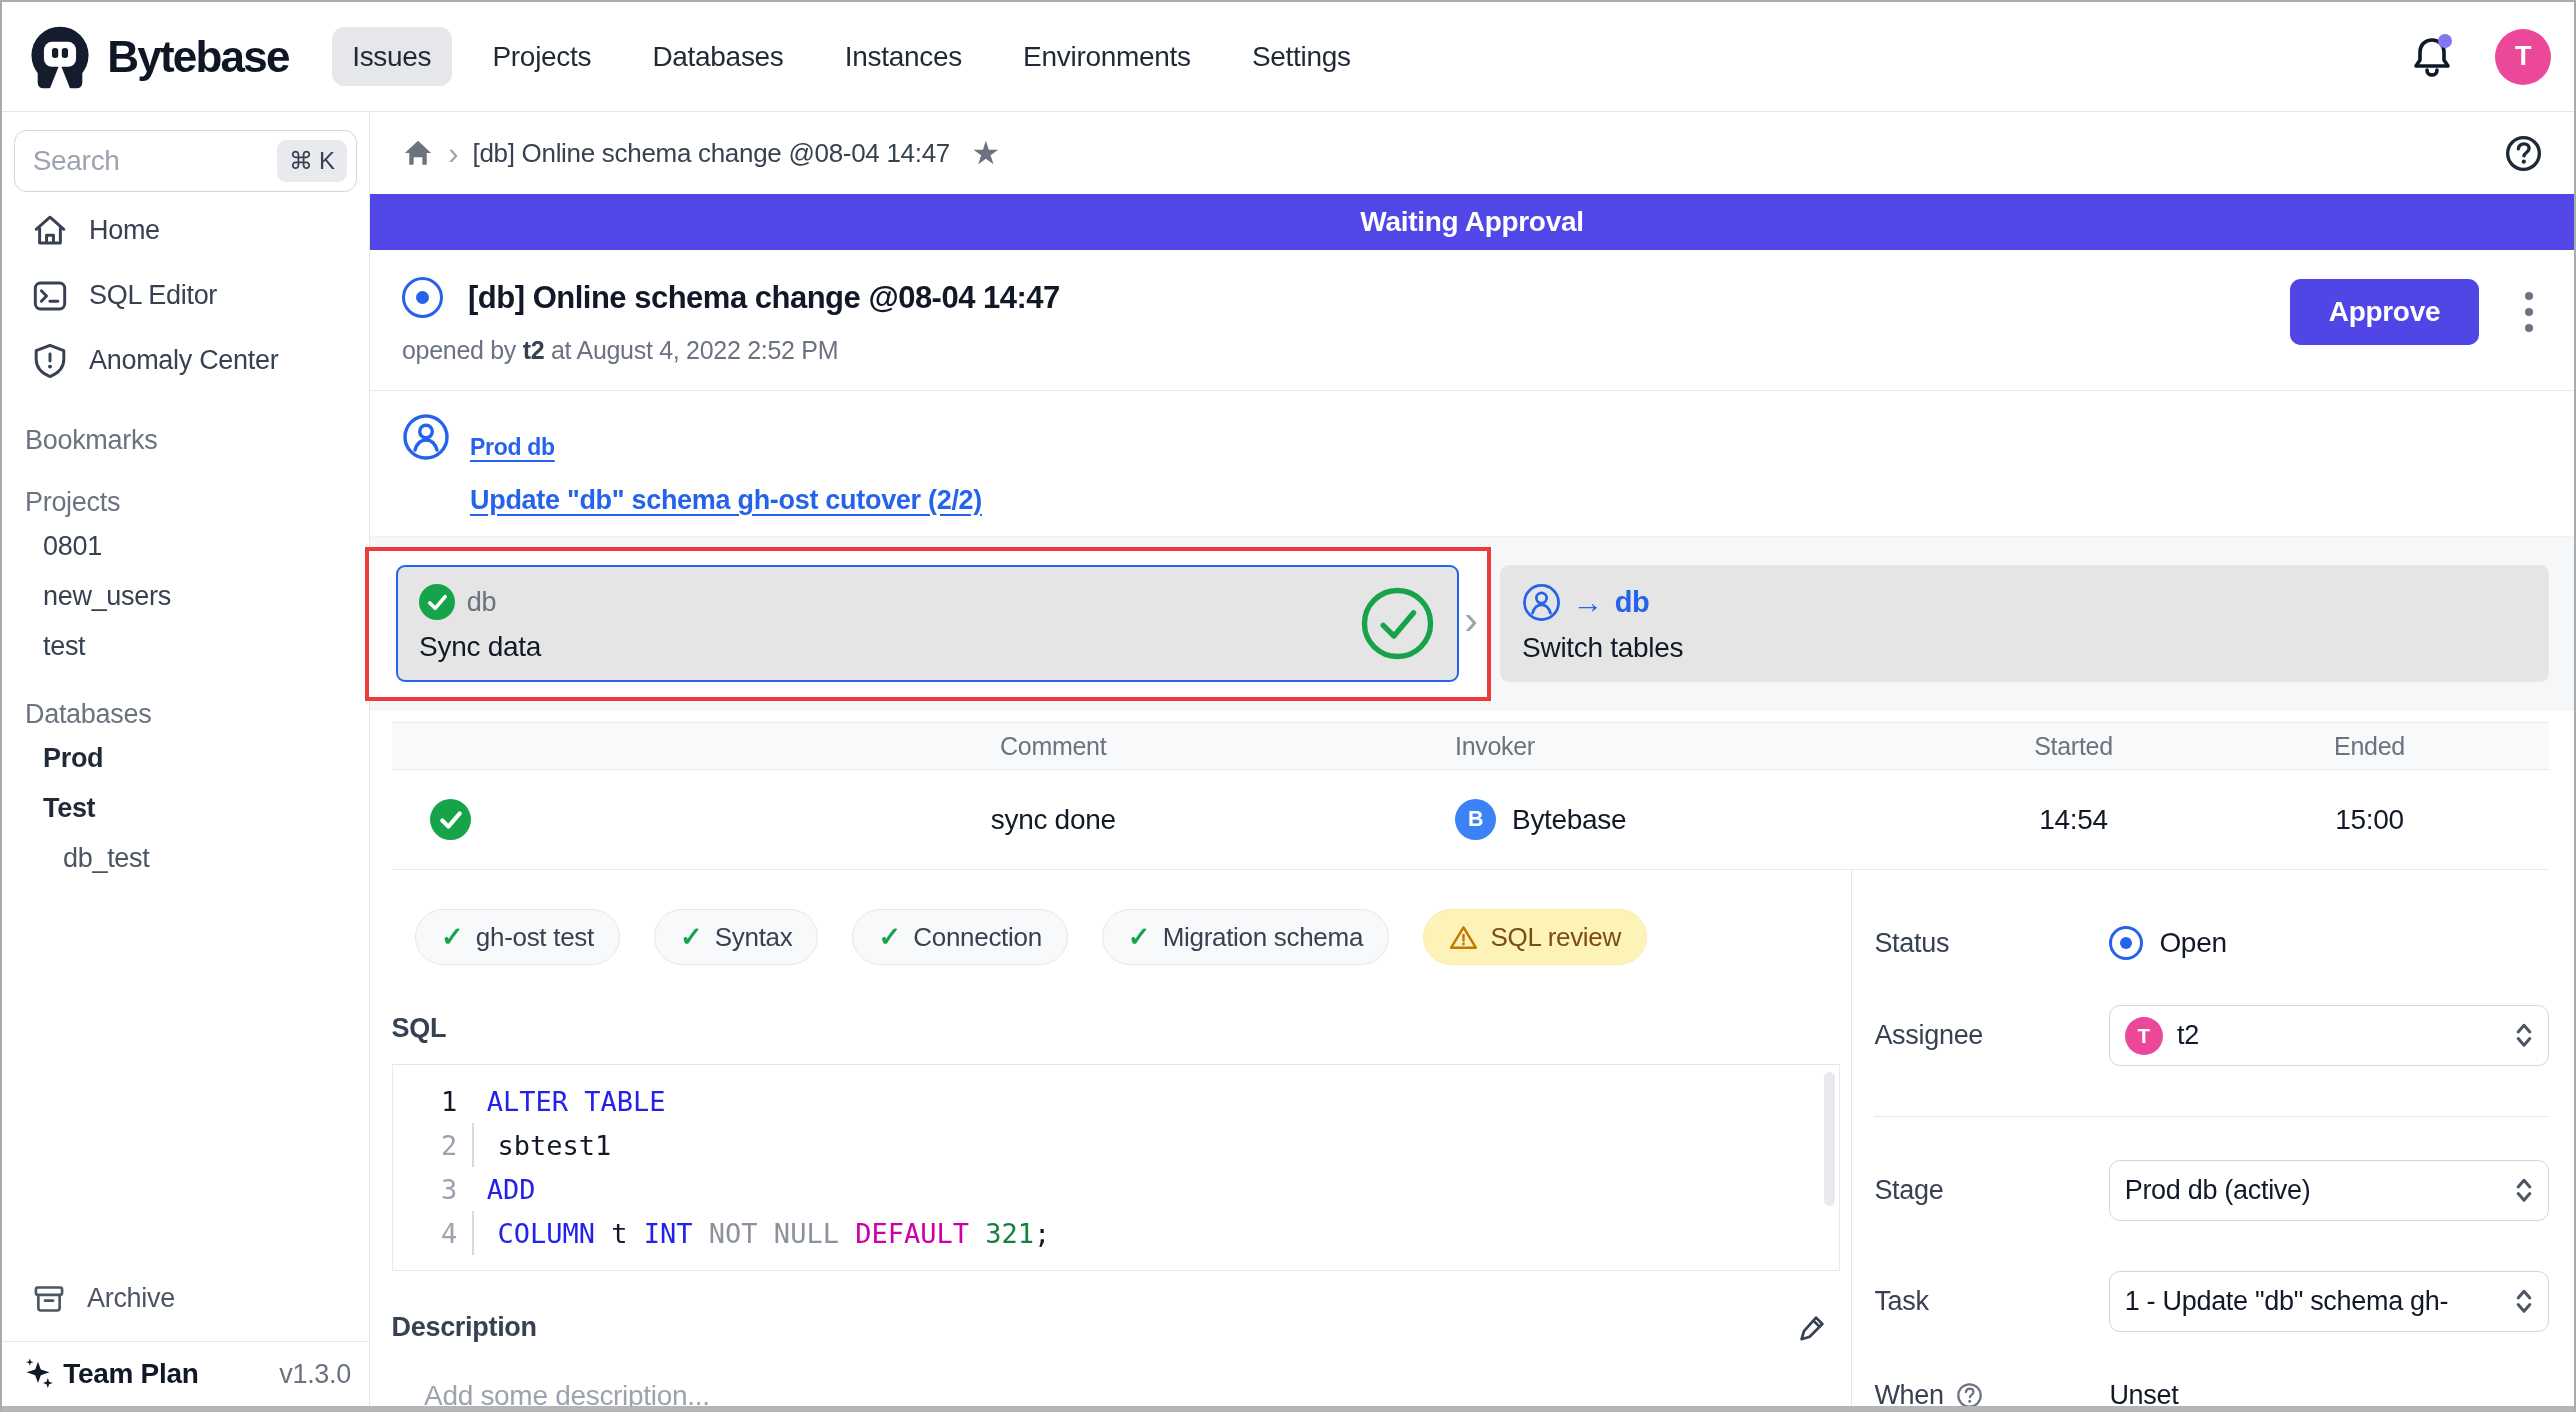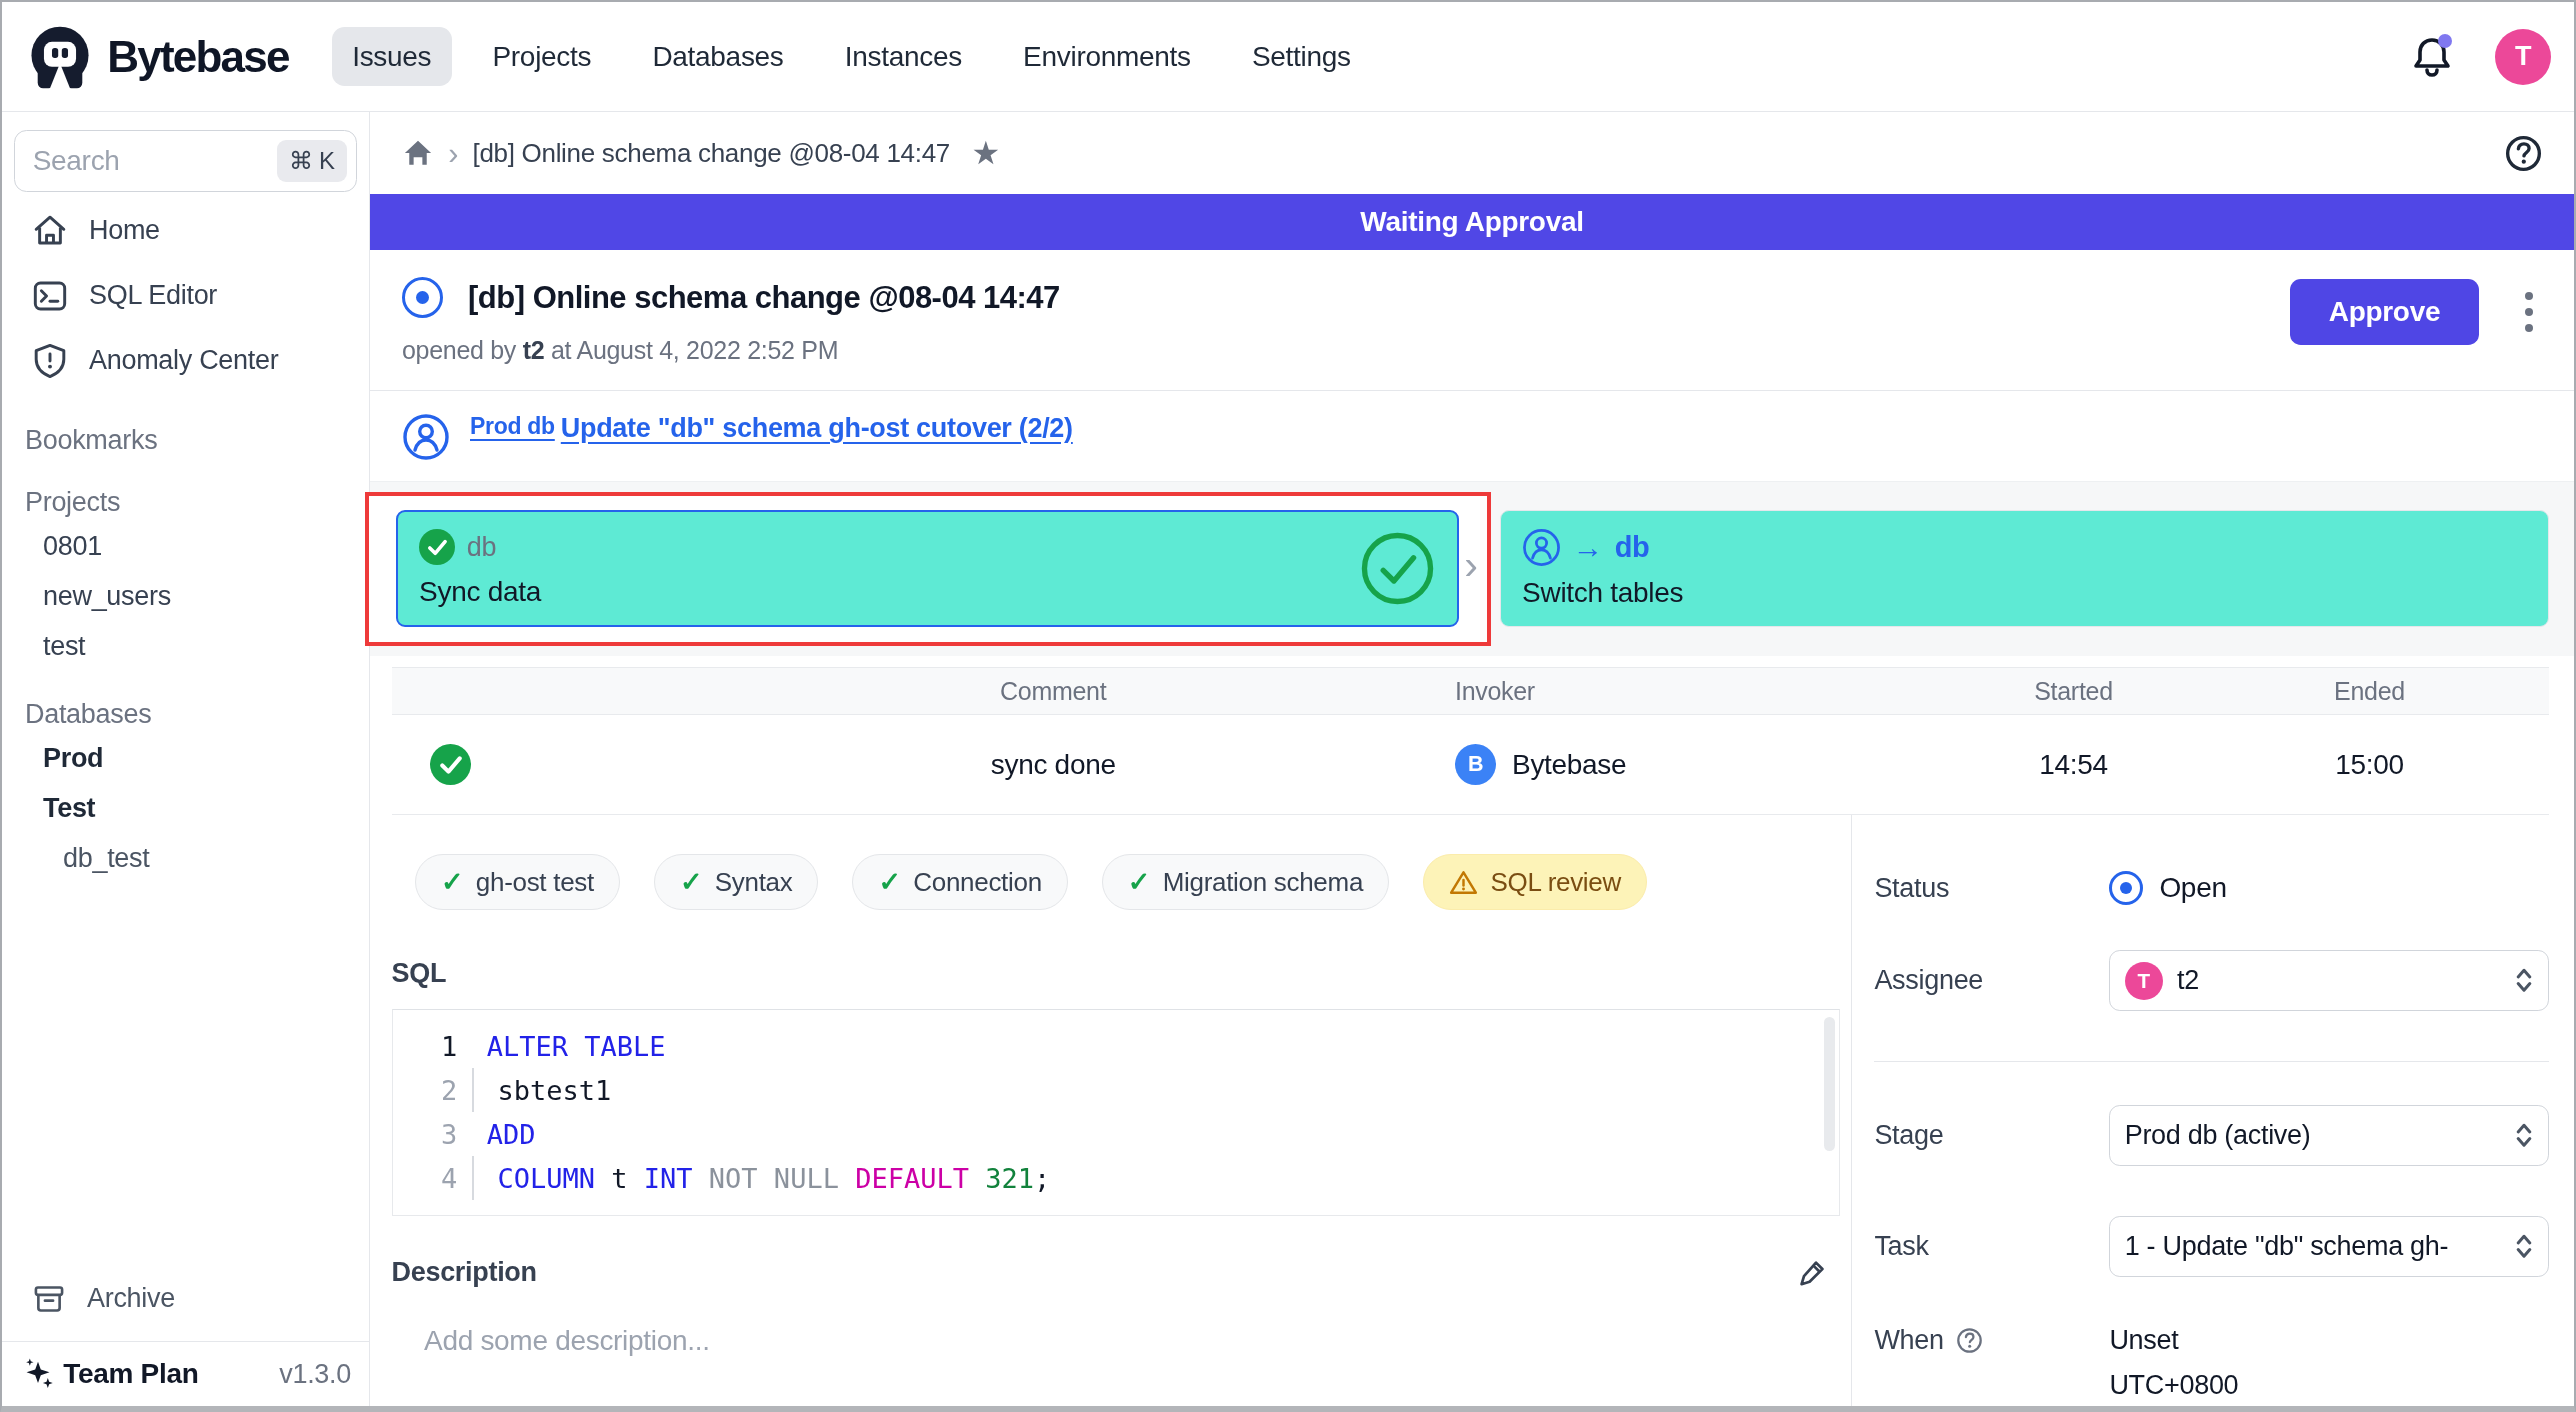--- a/index.html
+++ b/index.html
@@ -59,29 +59,29 @@
   .openring::after { content:''; position:absolute; inset:10.8px; background:#2563eb; border-radius:50%; }
   .ih-title { font-size:31px; font-weight:700; letter-spacing:-0.5px; white-space:nowrap; }
   .byline { font-size:25px; color:#6b7280; }
   .byline .author { color:#374151; font-weight:600; }
   .ih-right { margin-left:auto; display:flex; align-items:center; gap:40px; padding-top:1.8px; }
   .btn-approve { background:#4f46e5; color:#fff; font-size:28px; font-weight:700; border:none; border-radius:10.8px; height:66px; padding:0 39px; font-family:inherit; letter-spacing:-0.3px; }
   .kebab { display:flex; flex-direction:column; gap:8px; padding:5.4px; }
   .kebab i { width:8px; height:8px; border-radius:50%; background:#6b7280; }
 
   .stage-row { padding:21.5px 32px 20px 32px; display:flex; align-items:flex-start; gap:20px; }
-  .links { display:flex; flex-direction:row; gap:6px; }
+  .links { display:flex; flex-direction:column; gap:24px;margin-top:21px; }
   .lnk { color:#2563eb; font-weight:700; text-decoration:underline; text-underline-offset:4.5px; white-space:nowrap; }
   .lnk.sm { font-size:23px; }
   .lnk.lg { font-size:27px; }
 
   
   .taskstrip { background:#f6f7f8; border-top:0.9px solid #eef0f2; height:175px; flex:0 0 175px; display:flex; align-items:center; }
   .redbox { margin-left:-5.4px; width:1126px; height:154px; border:4.5px solid #ee3a3a; background:#fff; display:flex; align-items:center; padding:0 5.4px 0 27px; flex:0 0 1126px; }
-  .card { background:#5eead4; border-radius:9px; height:117px; padding:12.5px 21.5px; display:flex; align-items:center; }
+  .card { background:#e5e5e5; border-radius:9px; height:117px; padding:12.5px 21.5px; display:flex; align-items:center; }
   .card1 { flex:1; border:2.7px solid #2563eb; }
   .ccol { display:flex; flex-direction:column; gap:10.8px; min-width:0; }
   .crow { display:flex; align-items:center; gap:11.7px; }
   .dbname { font-size:27px; color:#6b7280; }
   .taskname { font-size:28px; color:#111827; }
   .bigcheck { margin-left:auto; }
   .chev-sep { color:#9ca3af; font-size:41px; padding:0 3.6px 5.4px 5.4px; }
   .card2 { flex:1; border:1.8px solid #e5e7eb; margin:0 25px 0 9px; }
   .blue-arrow { color:#2563eb; font-size:30.5px; font-weight:700; }
   .blue-db { color:#2563eb; font-size:29px; font-weight:700; }

